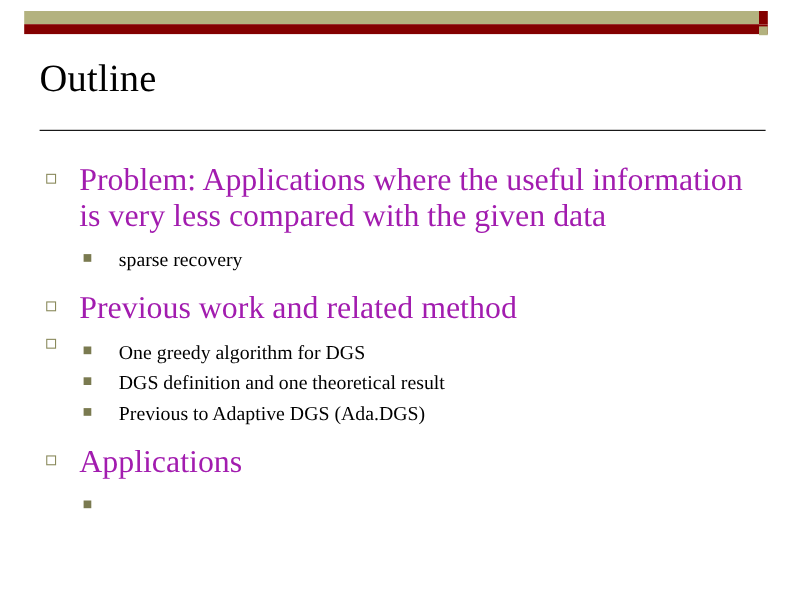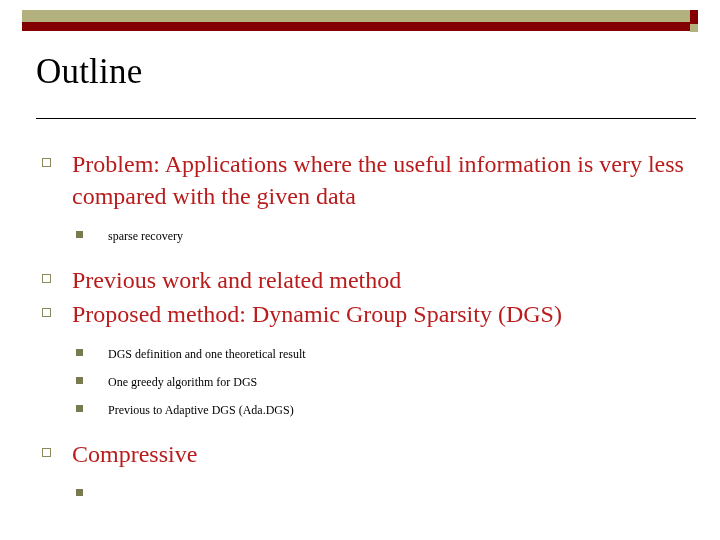--- a/index.html
+++ b/index.html
@@ -92,39 +92,39 @@
   
   .body {
     position: absolute;
     left: 36px;
     top: 148px;
     width: 664px;
   }
   .lvl1 {
     position: relative;
     padding-left: 36px;
-    font-size: 24px;
+    font-size: 29px;
     line-height: 32px;
-    color: #b91c1c;
+    color: #a21caf;
     margin-bottom: 2px;
   }
   .lvl1 .bullet {
     position: absolute;
     left: 6px;
     top: 10px;
     width: 9px;
     height: 9px;
     border: 1.6px solid #8a8a5c;
     background: transparent;
     box-sizing: border-box;
   }
   .lvl2 {
     position: relative;
     padding-left: 72px;
-    font-size: 12px;
+    font-size: 18px;
     line-height: 28px;
     color: #000000;
   }
   .lvl2 .bullet {
     position: absolute;
     left: 40px;
     top: 9px;
     width: 7px;
     height: 7px;
     background: #7a7a50;
@@ -164,45 +164,44 @@
 
     <div class="gap-md"></div>
 
     <div class="lvl1">
       <span class="bullet"></span>
       <span>Previous work and related method</span>
     </div>
 
     <div class="lvl1">
       <span class="bullet"></span>
-      <span>Proposed method: Dynamic Group Sparsity (DGS)</span>
     </div>
 
     <div class="gap-sm"></div>
 
     <div class="lvl2">
       <span class="bullet"></span>
+      <span>One greedy algorithm for DGS</span>
+    </div>
+
+    <div class="lvl2">
+      <span class="bullet"></span>
       <span>DGS definition and one theoretical result</span>
     </div>
 
     <div class="lvl2">
       <span class="bullet"></span>
-      <span>One greedy algorithm for DGS</span>
-    </div>
-
-    <div class="lvl2">
-      <span class="bullet"></span>
       <span>Previous to Adaptive DGS (Ada.DGS)</span>
     </div>
 
     <div class="gap-md"></div>
 
     <div class="lvl1">
       <span class="bullet"></span>
-      <span>Compressive</span>
+      <span>Applications</span>
     </div>
 
     <div class="gap-sm"></div>
 
     <div class="lvl2">
       <span class="bullet"></span>
     </div>
 
   </div>
 </div>

